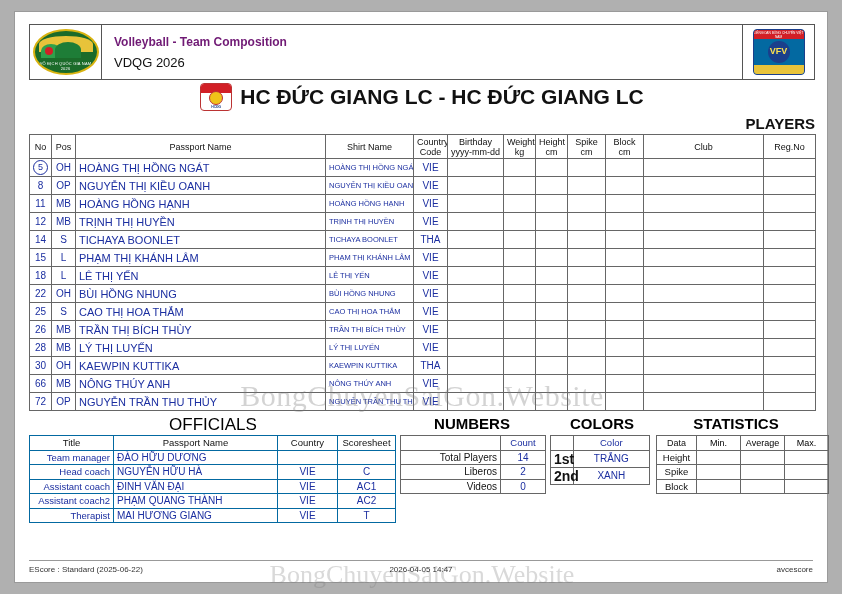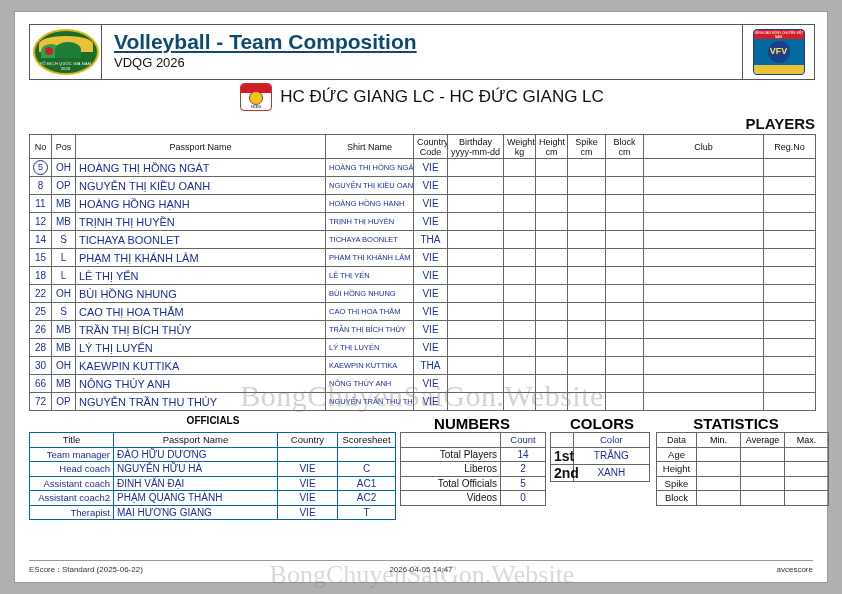--- a/index.html
+++ b/index.html
@@ -52,25 +52,24 @@
   }
   .hdr-titles {
     flex: 1;
     display: flex;
     flex-direction: column;
     justify-content: center;
     padding-left: 12px;
     box-sizing: border-box;
   }
   .hdr-title {
-    font-size: 21px;
+    font-size: 12px;
     font-weight: bold;
-    color: #0c4a6e;
+    color: #701a75;
     line-height: 22px;
-    text-decoration: underline;
   }
   .hdr-sub {
     font-size: 13px;
     color: #111;
     line-height: 20px;
   }
 
   
   .logo-oval {
     width: 62px;
@@ -115,22 +114,22 @@
     border-radius: 4px;
     background: #ffffff;
     border: 1px solid #b33;
     position: relative;
     overflow: hidden;
   }
   .match-logo .top { position:absolute; left:0; right:0; top:0; height:9px; background:#d21f26;}
   .match-logo .bt { position:absolute; left:0; right:0; bottom:1px; text-align:center; font-size:3.4px; color:#1b3f8b; font-weight:bold;}
   .match-logo .circ { position:absolute; left:50%; top:7px; transform:translateX(-50%); width:12px; height:12px; border-radius:50%; background:#f0c419; border:1px solid #b33;}
   .match-title {
-    font-size: 17px;
-    font-weight: normal;
+    font-size: 21px;
+    font-weight: bold;
     color: #111;
   }
   .section-title {
     text-align: right;
     font-size: 15px;
     font-weight: bold;
     color: #111;
     line-height: 20px;
   }
 
@@ -179,21 +178,21 @@
     border-radius: 50%;
     text-align: center;
     font-size: 9px;
   }
 
   
   .bottom-titles {
     display: flex;
     margin-top: 4px;
   }
-  .bt-officials { width: 368px; text-align: center; font-size: 10px; font-weight: bold; }
+  .bt-officials { width: 368px; text-align: center; font-size: 17px; font-weight: normal; }
   .bt-numbers { width: 150px; text-align: center; font-size: 15px; font-weight: bold; }
   .bt-colors { width: 110px; text-align: center; font-size: 15px; font-weight: bold; }
   .bt-stats { flex: 1; text-align: center; font-size: 15px; font-weight: bold; }
 
   .bottom-row {
     display: flex;
     gap: 0;
     align-items: flex-start;
   }
   .officials {
@@ -634,24 +633,20 @@
           <tbody id="numbers-body">
               <tr>
                 <td class="nb-label">Total Players</td>
                 <td class="nb-count">14</td>
               </tr>
               <tr>
                 <td class="nb-label">Liberos</td>
                 <td class="nb-count">2</td>
               </tr>
               <tr>
-                <td class="nb-label">Total Officials</td>
-                <td class="nb-count">5</td>
-              </tr>
-              <tr>
                 <td class="nb-label">Videos</td>
                 <td class="nb-count">0</td>
               </tr>
             </tbody>
         </table>
       </div>
 
       <div class="colors-wrap">
         <table class="colors">
           <thead>
@@ -678,26 +673,20 @@
           <thead>
             <tr>
               <th class="st-data">Data</th>
               <th class="st-c">Min.</th>
               <th class="st-c">Average</th>
               <th class="st-c">Max.</th>
             </tr>
           </thead>
           <tbody id="stats-body">
               <tr>
-                <td class="st-data">Age</td>
-                <td class="st-c"></td>
-                <td class="st-c"></td>
-                <td class="st-c"></td>
-              </tr>
-              <tr>
                 <td class="st-data">Height</td>
                 <td class="st-c"></td>
                 <td class="st-c"></td>
                 <td class="st-c"></td>
               </tr>
               <tr>
                 <td class="st-data">Spike</td>
                 <td class="st-c"></td>
                 <td class="st-c"></td>
                 <td class="st-c"></td>

